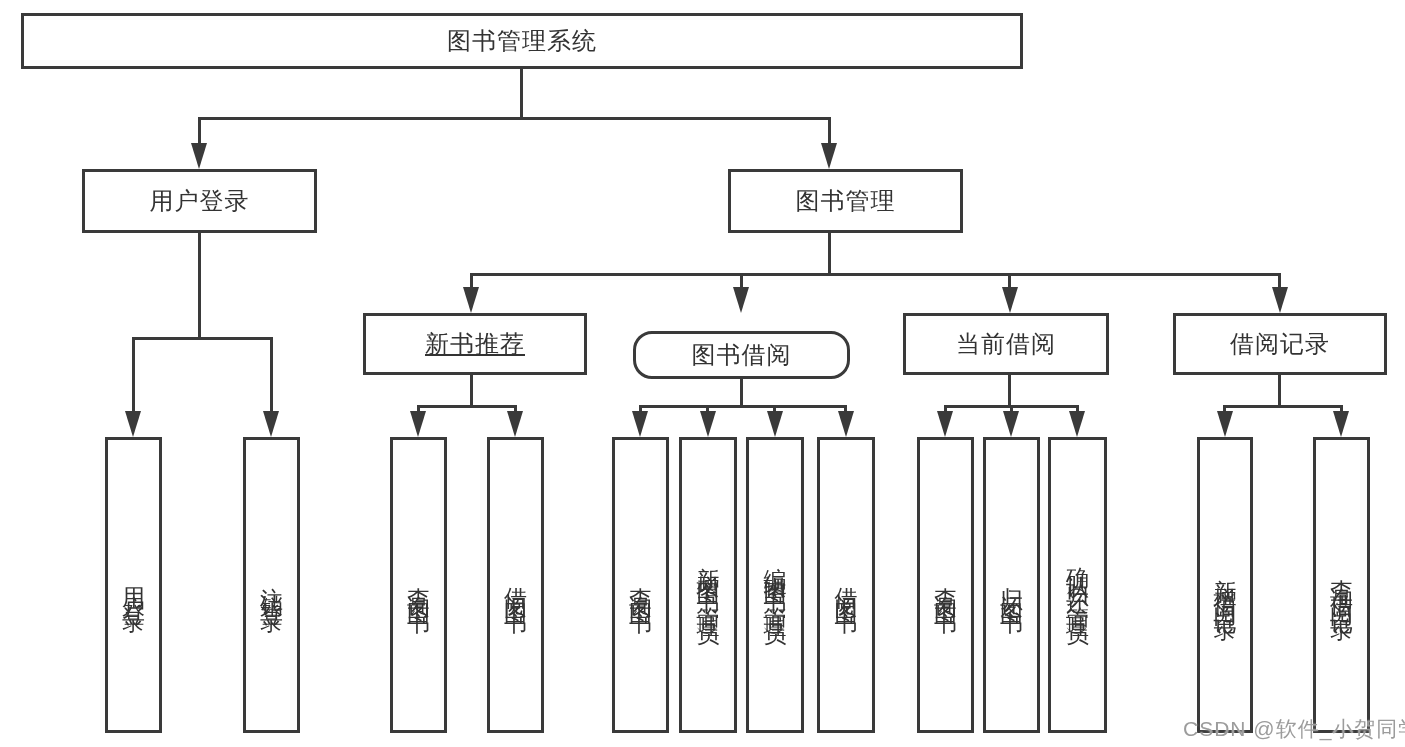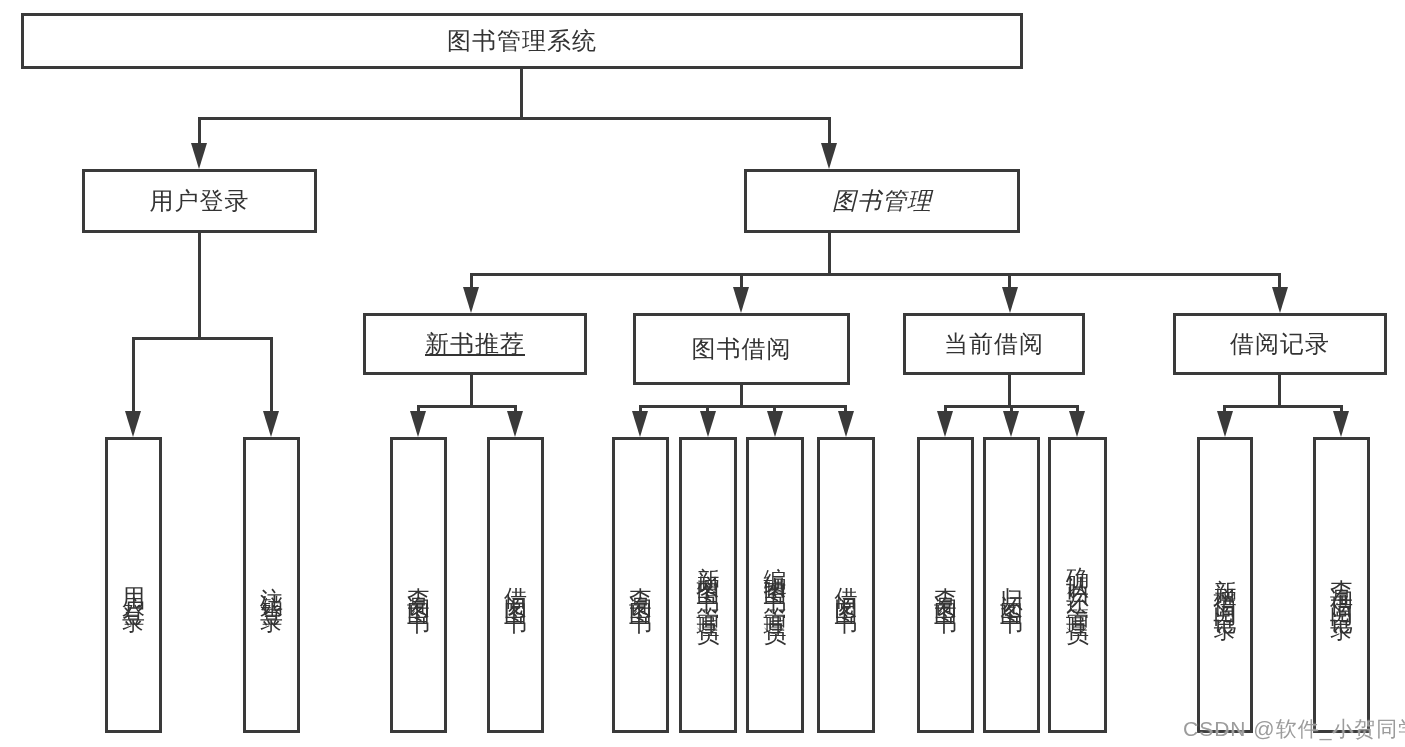--- a/index.html
+++ b/index.html
@@ -105,25 +105,25 @@
   <div class="vline" style="left:1278px;top:375px;height:30px;"></div>
   <div class="hline" style="left:1223px;top:405px;width:120px;"></div>
   <div class="vline" style="left:1223px;top:405px;height:8px;"></div>
   <div class="arr" style="left:1217px;top:411px;"></div>
   <div class="vline" style="left:1340px;top:405px;height:8px;"></div>
   <div class="arr" style="left:1333px;top:411px;"></div>
 
   <div class="node h" style="left:21px;top:13px;width:1002px;height:56px;">图书管理系统</div>
 
   <div class="node h" style="left:82px;top:169px;width:235px;height:64px;">用户登录</div>
-  <div class="node h" style="left:744px;top:169px;width:276px;height:64px;font-style:italic;">图书管理</div>
+  <div class="node h" style="left:728px;top:169px;width:235px;height:64px;">图书管理</div>
 
   <div class="node h" style="left:363px;top:313px;width:224px;height:62px;text-decoration:underline;">新书推荐</div>
-  <div class="node h" style="left:633px;top:313px;width:217px;height:72px;">图书借阅</div>
-  <div class="node h" style="left:903px;top:313px;width:182px;height:62px;">当前借阅</div>
+  <div class="node h" style="left:633px;top:331px;width:217px;height:48px;border-radius:19px;">图书借阅</div>
+  <div class="node h" style="left:903px;top:313px;width:206px;height:62px;">当前借阅</div>
   <div class="node h" style="left:1173px;top:313px;width:214px;height:62px;">借阅记录</div>
 
   <div class="node v" style="left:105px;top:437px;width:57px;height:296px;">
     <span>用户登录</span>
   </div>
   <div class="node v" style="left:243px;top:437px;width:57px;height:296px;">
     <span>注销登录</span>
   </div>
 
   <div class="node v" style="left:390px;top:437px;width:57px;height:296px;">

